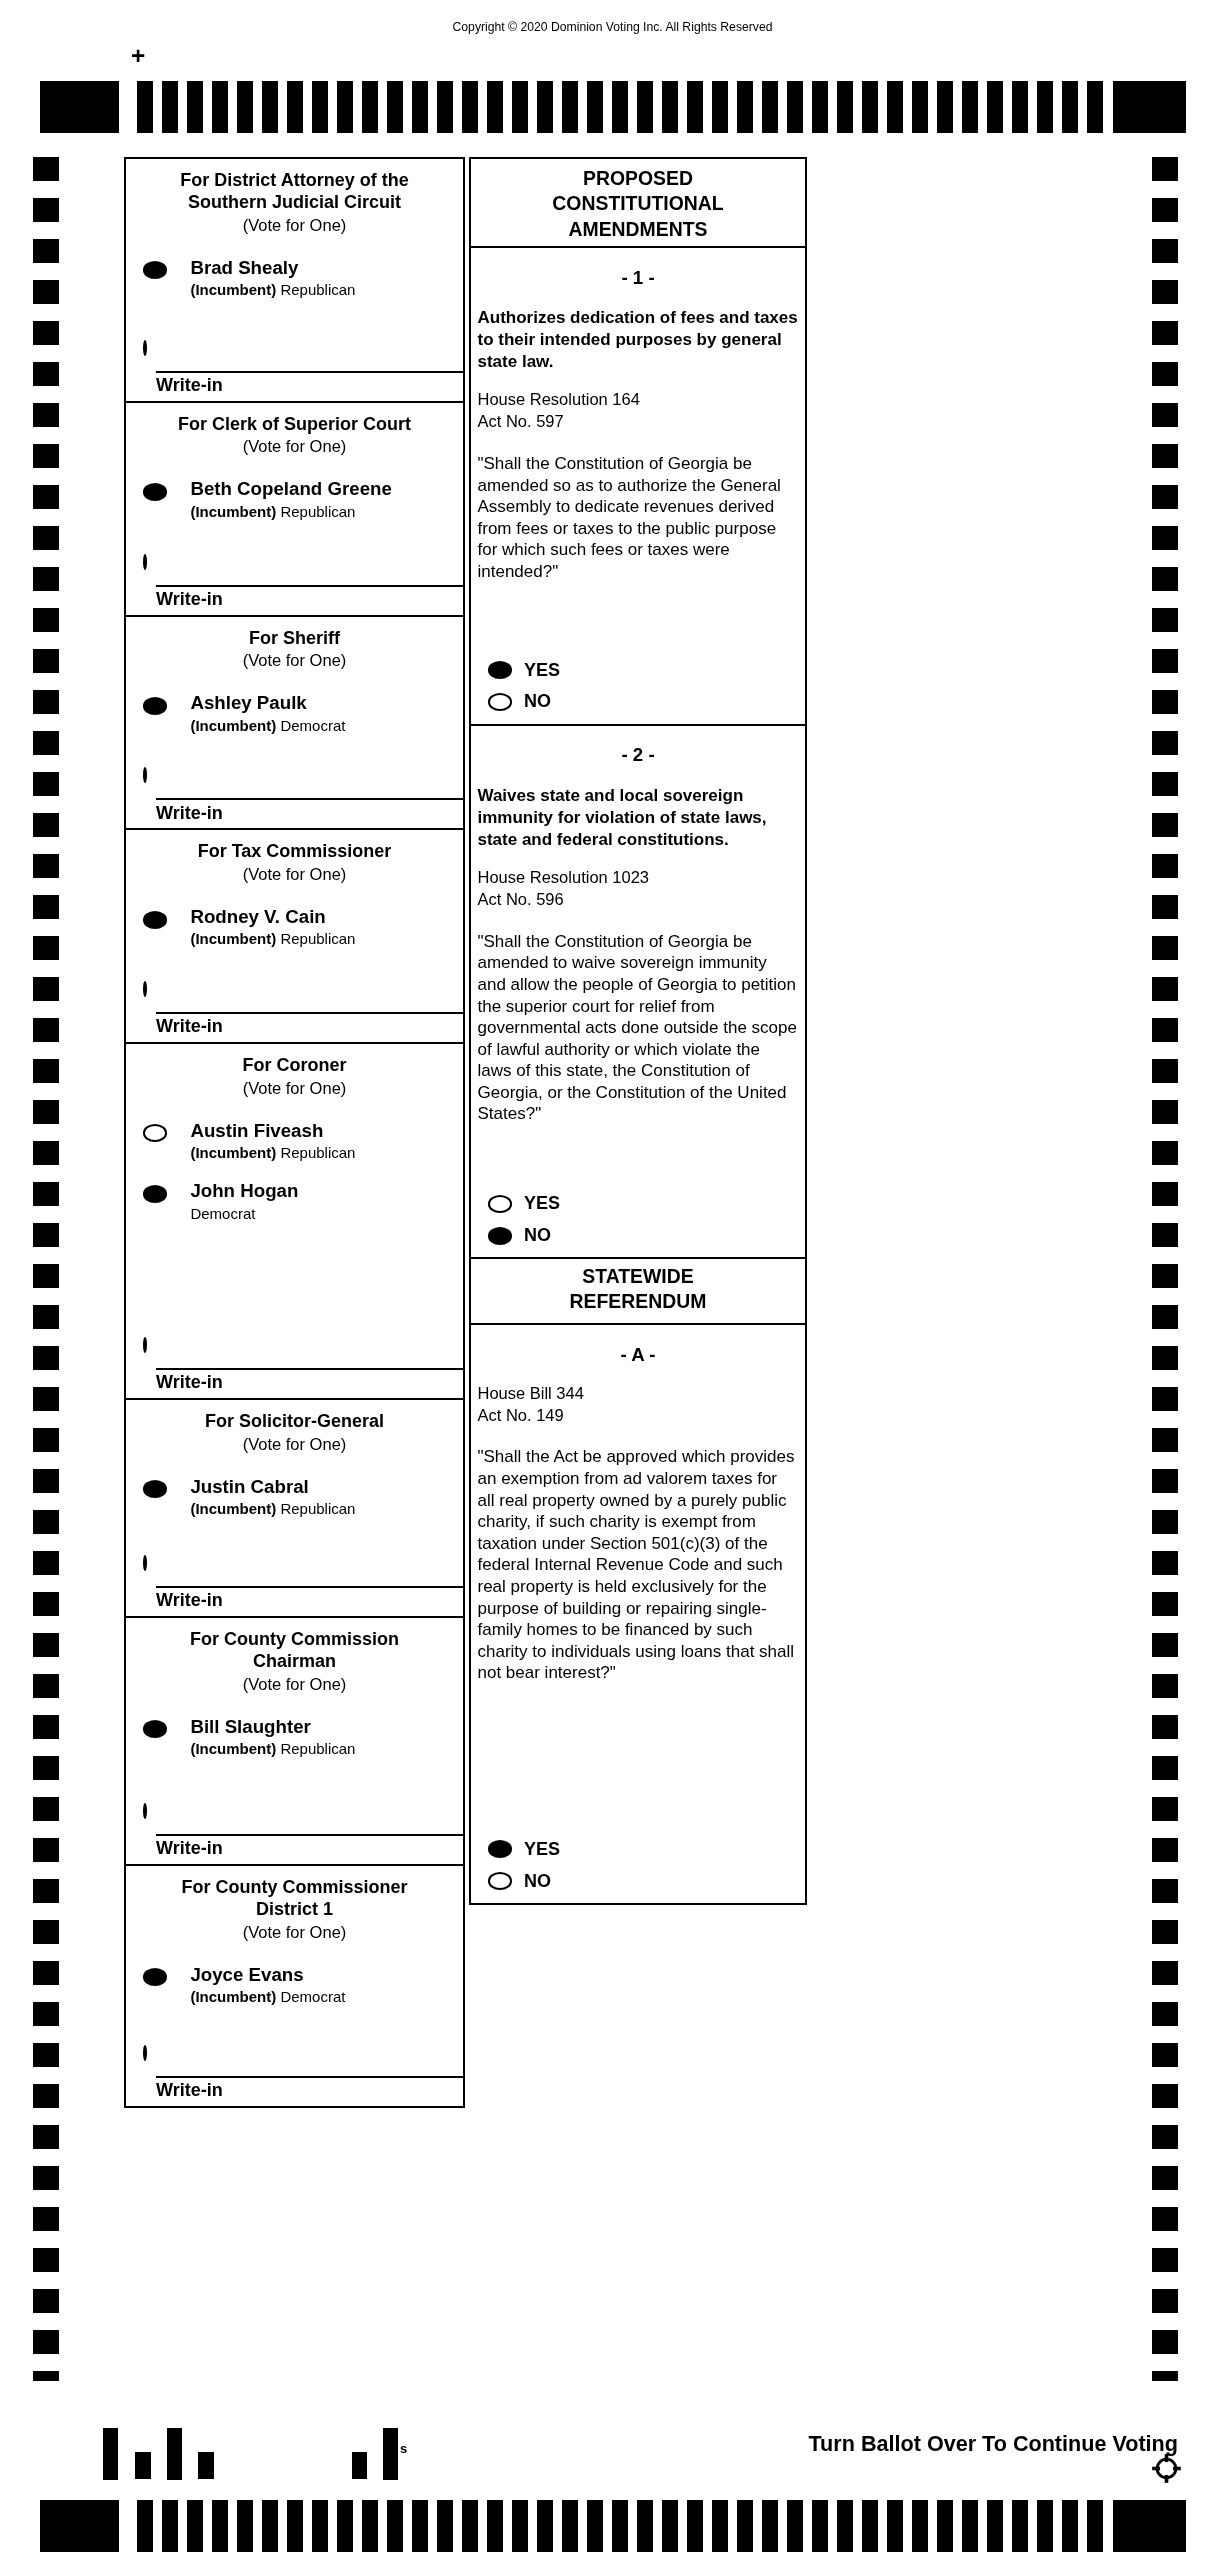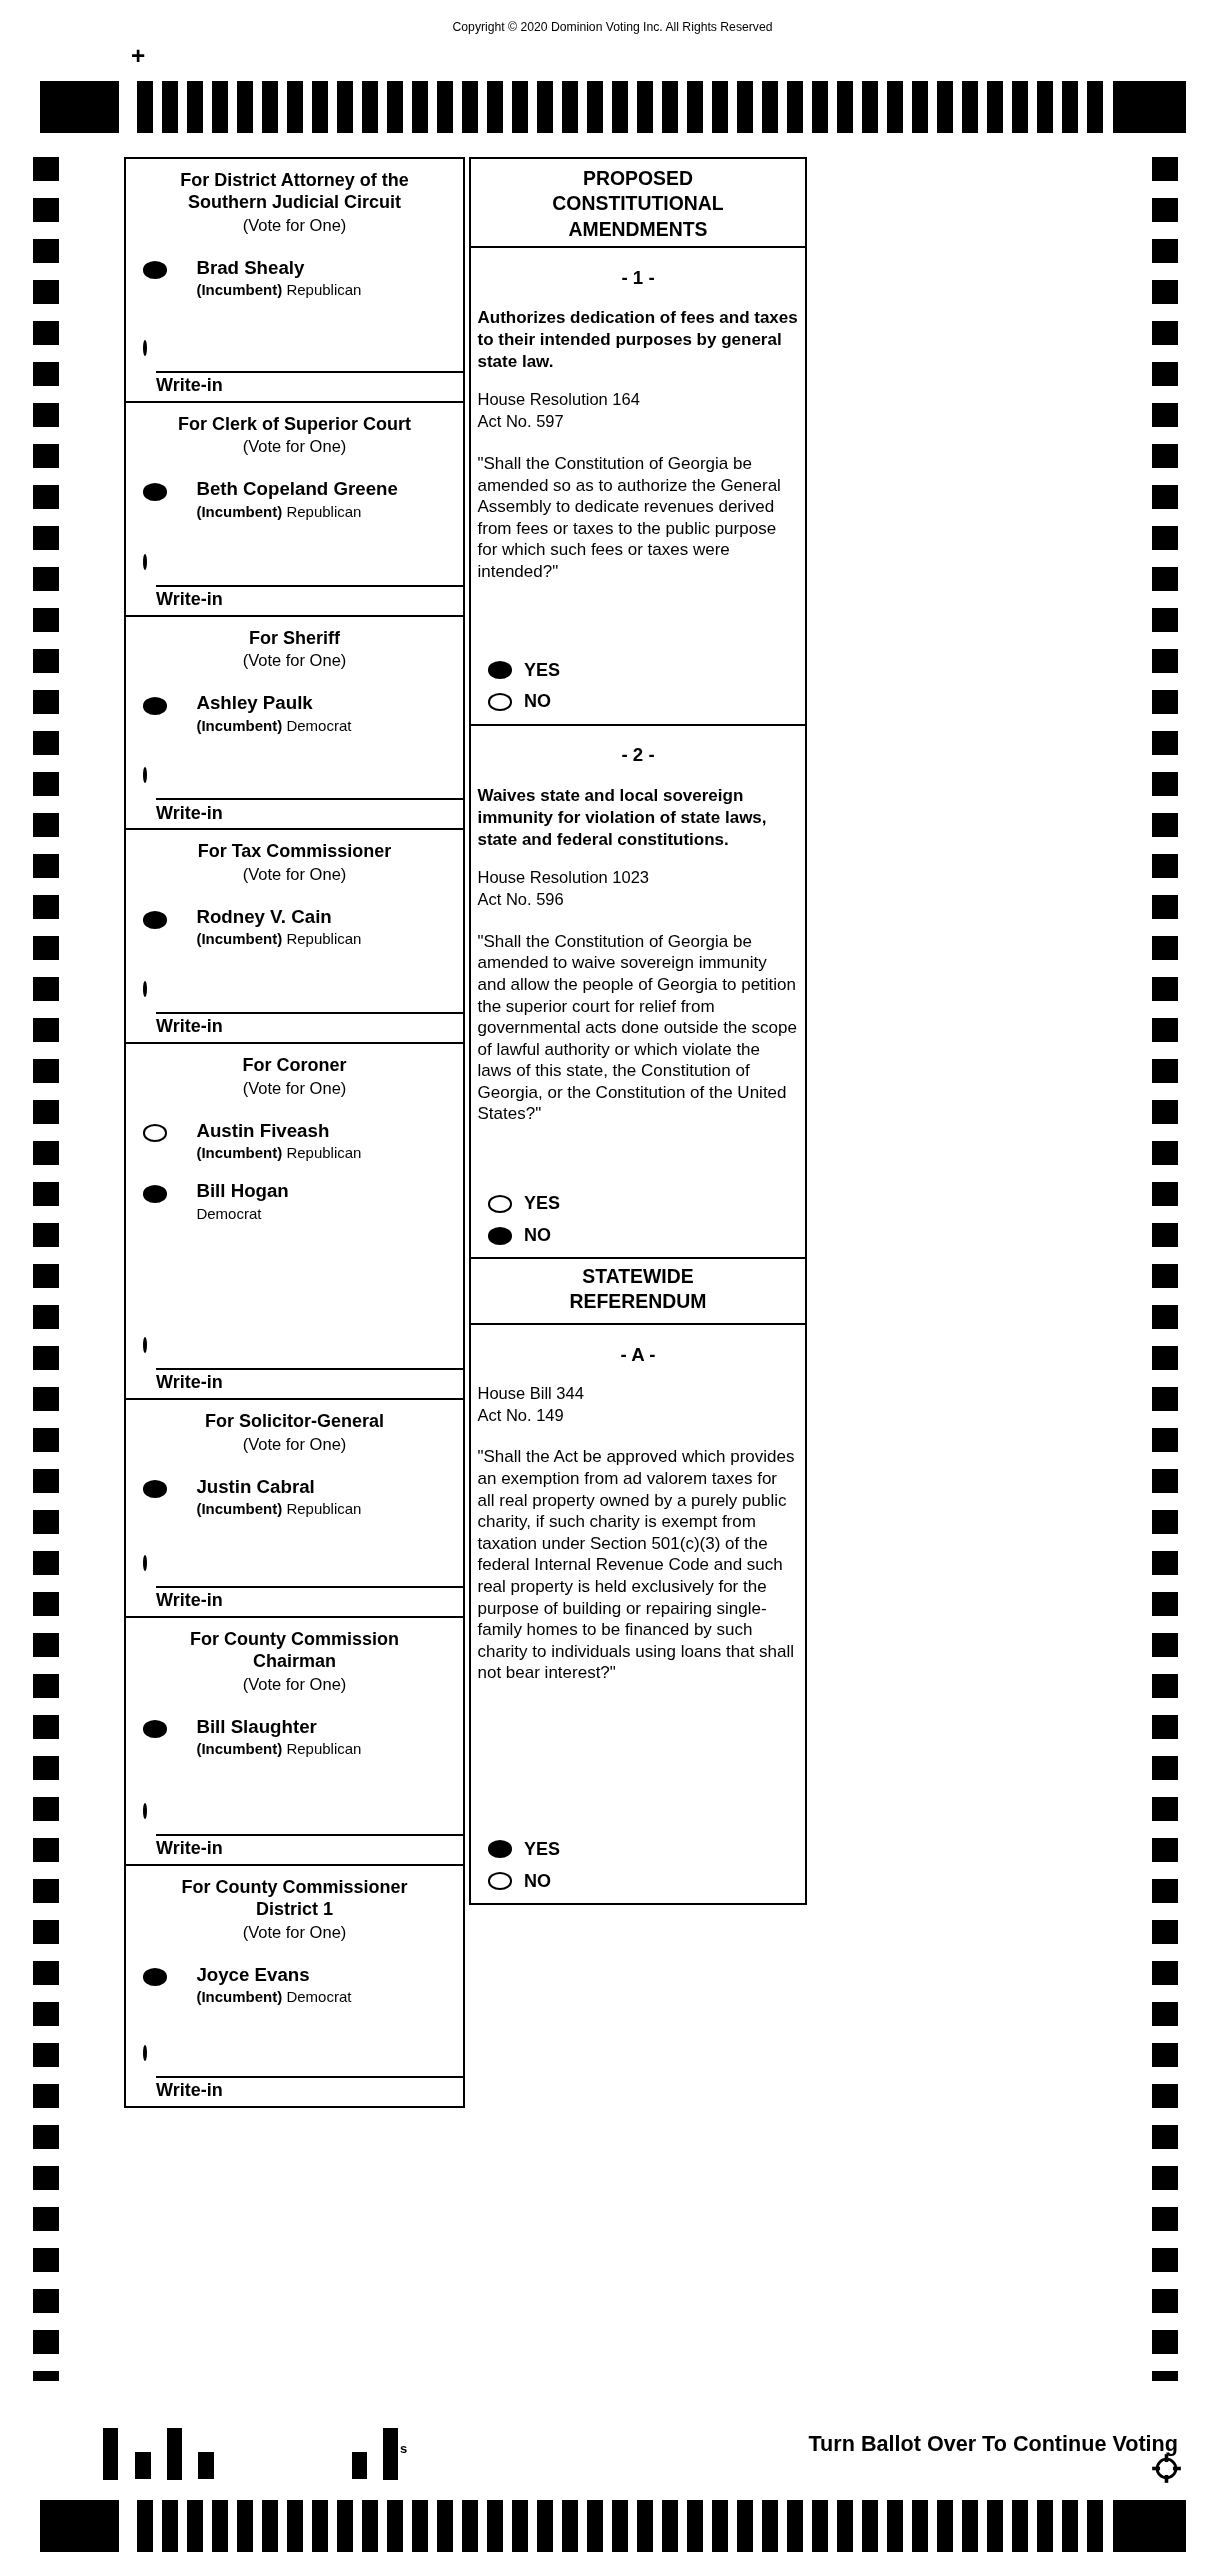--- a/index.html
+++ b/index.html
@@ -31,21 +31,21 @@
   .bubble.filled{background:#000;}
   
   #races-col{position:absolute;left:124px;top:157px;width:341px;}
   .race{box-sizing:border-box;border:2.2px solid #000;background:#fff;
     display:flex;flex-direction:column;}
   .race + .race{margin-top:-2.2px;}
   .race-title{padding-top:10px;text-align:center;font-weight:bold;font-size:18px;line-height:1.24;}
   .vote-for{text-align:center;font-size:16.5px;margin-top:2.2px;}
   .cand{display:flex;align-items:flex-start;margin:23px 5.8px 0 17px;}
   .cand .bubble{margin-top:3.6px;}
-  .cand-text{margin-left:29px;}
+  .cand-text{margin-left:23px;}
   .cand-name{font-weight:bold;font-size:18.7px;line-height:1.1;}
   .cand-party{font-size:15px;margin-top:2.9px;}
   .cand-party .prefix{font-weight:bold;}
   .spacer{flex:1;}
   .writein-bubble-row{margin-left:17px;}
   .writein-line{border-top:2.2px solid #000;margin:17px 0 0 30px;}
   .writein-label{font-weight:bold;font-size:18px;margin:2.2px 0 5px 30px;}
   
   #measures-col{position:absolute;left:469px;top:157px;width:338px;}
   .mbox{box-sizing:border-box;border:2.2px solid #000;background:#fff;
@@ -186,21 +186,21 @@
         <div class="cand-name">Austin Fiveash</div>
         <div class="cand-party">
           <span class="prefix">(Incumbent)</span>
           <span>Republican</span>
         </div>
       </div>
     </div>
     <div class="cand" style="margin-top:20px">
       <span class="bubble filled"></span>
       <div class="cand-text">
-        <div class="cand-name">Bill Hogan</div>
+        <div class="cand-name">John Hogan</div>
         <div class="cand-party">
           <span class="prefix"></span>
           <span>Democrat</span>
         </div>
       </div>
     </div>
     <div class="spacer"></div>
     <div class="writein-bubble-row">
       <span class="bubble"></span>
     </div>

